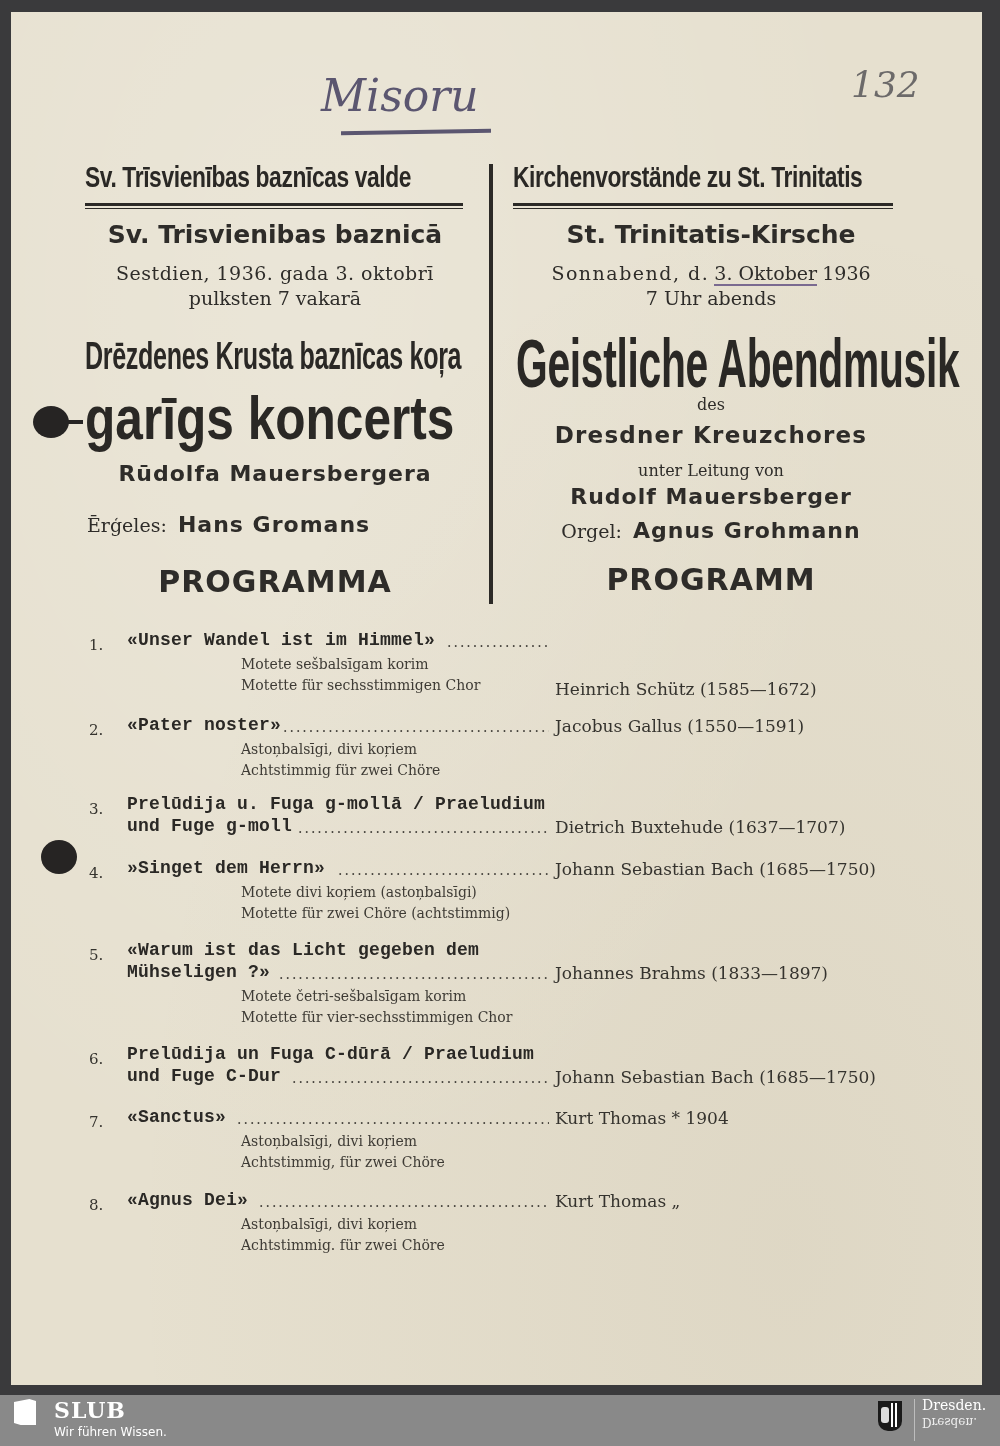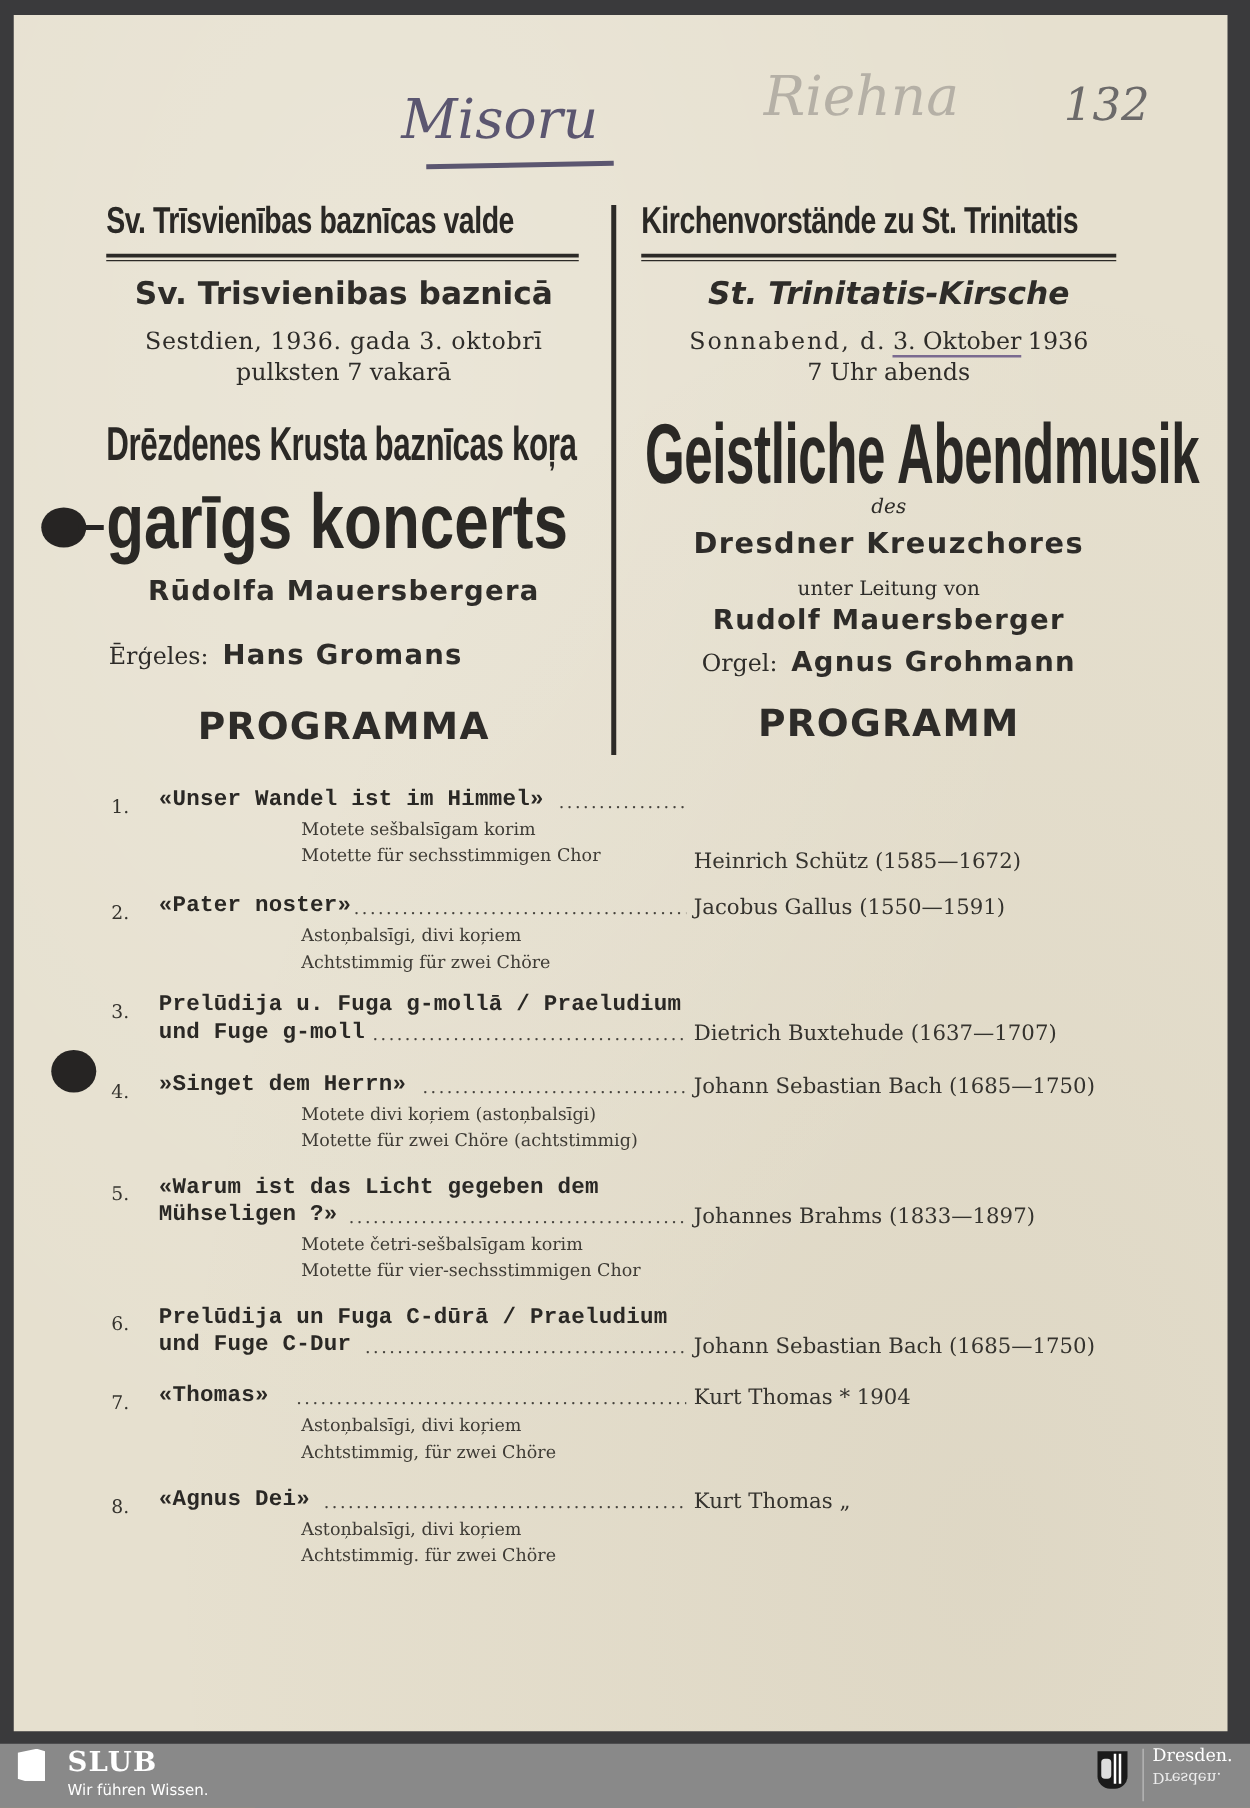--- a/index.html
+++ b/index.html
@@ -52,21 +52,20 @@
   .footer .tag { font-family: "DejaVu Sans", sans-serif; color: #fff; font-size: 12px; }
   .footer .dres { font-family: "DejaVu Serif", serif; color: #fff; font-size: 14px; }
 </style>
 </head>
 <body>
 
 <div class="paper">
 
   <div class="abs hand" style="left:310px; top:58px; font-size:44px;">Misoru</div>
   <div class="abs" style="left:330px; top:118px; width:150px; height:4px; background:#5b5670; transform:rotate(-1deg);"></div>
-  <div class="abs hand faint" style="left:600px; top:40px; font-size:44px;">Riehna</div>
   <div class="abs hand" style="left:840px; top:52px; font-size:36px; color:#6c6a6a;">132</div>
 
   <div class="abs vline" style="left:478px; top:152px; width:4px; height:440px;"></div>
 
   <div class="abs cond" style="left:74px; top:148px; font-size:30px; transform:scaleX(0.76);">Sv. Trīsvienības baznīcas valde</div>
   <div class="abs dbl-rule" style="left:74px; top:191px; width:378px;"></div>
 
   <div class="abs sans-b center" style="left:54px; top:208px; width:420px; font-size:25px;">Sv. Trisvienibas baznicā</div>
   <div class="abs serif center" style="left:54px; top:250px; width:420px; font-size:19px; letter-spacing:0.5px;">Sestdien, 1936. gada 3. oktobrī</div>
   <div class="abs serif center" style="left:54px; top:275px; width:420px; font-size:19px;">pulksten 7 vakarā</div>
@@ -80,30 +79,30 @@
   <div class="abs sans-b center" style="left:64px; top:449px; width:400px; font-size:22px; letter-spacing:1px;">Rūdolfa Mauersbergera</div>
   <div class="abs" style="left:76px; top:500px; white-space:nowrap;">
     <span class="serif" style="font-size:19px;">Ērģeles:</span>
     <span class="sans-b" style="font-size:22px; letter-spacing:1px; margin-left:6px;">Hans Gromans</span>
   </div>
   <div class="abs sans-b center" style="left:64px; top:552px; width:400px; font-size:30px; letter-spacing:1px;">PROGRAMMA</div>
 
   <div class="abs cond" style="left:502px; top:148px; font-size:30px; transform:scaleX(0.76);">Kirchenvorstände zu St. Trinitatis</div>
   <div class="abs dbl-rule" style="left:502px; top:191px; width:380px;"></div>
 
-  <div class="abs sans-b center" style="left:490px; top:208px; width:420px; font-size:25px;font-style:italic;">St. Trinitatis-Kirsche</div>
+  <div class="abs sans-b center" style="left:490px; top:208px; width:420px; font-size:25px;">St. Trinitatis-Kirsche</div>
   <div class="abs center" style="left:490px; top:250px; width:420px; white-space:nowrap;">
     <span class="serif" style="font-size:19px; letter-spacing:1.5px;">Sonnabend, d.</span>
     <span class="serif" style="font-size:19px; border-bottom:2px solid #7a6a90;">3. Oktober</span>
     <span class="serif" style="font-size:19px;">1936</span>
   </div>
   <div class="abs serif center" style="left:490px; top:275px; width:420px; font-size:19px;">7 Uhr abends</div>
 
   <div class="abs cond" style="left:505px; top:312px; font-size:68px; transform:scaleX(0.60);">Geistliche Abendmusik</div>
-  <div class="abs serif center" style="left:490px; top:383px; width:420px; font-size:16px;font-style:italic;">des</div>
+  <div class="abs serif center" style="left:490px; top:383px; width:420px; font-size:16px;">des</div>
   <div class="abs sans-b center" style="left:490px; top:410px; width:420px; font-size:23px; letter-spacing:1.2px;">Dresdner Kreuzchores</div>
   <div class="abs serif center" style="left:490px; top:449px; width:420px; font-size:16px;">unter Leitung von</div>
   <div class="abs sans-b center" style="left:490px; top:472px; width:420px; font-size:22px; letter-spacing:1px;">Rudolf Mauersberger</div>
   <div class="abs center" style="left:490px; top:506px; width:420px; white-space:nowrap;">
     <span class="serif" style="font-size:19px;">Orgel:</span>
     <span class="sans-b" style="font-size:22px; letter-spacing:1px; margin-left:6px;">Agnus Grohmann</span>
   </div>
   <div class="abs sans-b center" style="left:490px; top:550px; width:420px; font-size:30px; letter-spacing:1px;">PROGRAMM</div>
 
   <div class="abs blob" style="left:30px; top:828px; width:36px; height:34px;"></div>
@@ -151,21 +150,21 @@
       </div>
       <div class="abs" style="left: 0px; top: 1032px;">
         <div class="abs prog-num" style="left: 78px; top: 6px;">6.</div>
         <div class="abs prog-title" style="left: 116px; top: 0px;">Prelūdija un Fuga C-dūrā / Praeludium</div>
         <div class="abs prog-title" style="left: 116px; top: 22px;">und Fuge C-Dur</div>
         <div class="abs dots" style="top: 26px; overflow: hidden; white-space: nowrap; left: 281px; width: 257px;">............................................................</div>
         <div class="abs composer" style="left: 544px; top: 23px;">Johann Sebastian Bach (1685—1750)</div>
       </div>
       <div class="abs" style="left: 0px; top: 1095px;">
         <div class="abs prog-num" style="left: 78px; top: 6px;">7.</div>
-        <div class="abs prog-title" style="left: 116px; top: 0px;">«Thomas»</div>
+        <div class="abs prog-title" style="left: 116px; top: 0px;">«Sanctus»</div>
         <div class="abs dots" style="top: 4px; overflow: hidden; white-space: nowrap; left: 226px; width: 312px;">............................................................</div>
         <div class="abs composer" style="left: 544px; top: 1px;">Kurt Thomas * 1904</div>
         <div class="abs sub" style="left: 230px; top: 24px;">Astoņbalsīgi, divi koŗiem</div>
         <div class="abs sub" style="left: 230px; top: 45px;">Achtstimmig, für zwei Chöre</div>
       </div>
       <div class="abs" style="left: 0px; top: 1178px;">
         <div class="abs prog-num" style="left: 78px; top: 6px;">8.</div>
         <div class="abs prog-title" style="left: 116px; top: 0px;">«Agnus Dei»</div>
         <div class="abs dots" style="top: 4px; overflow: hidden; white-space: nowrap; left: 248px; width: 290px;">............................................................</div>
         <div class="abs composer" style="left: 544px; top: 1px;">Kurt Thomas „</div>

